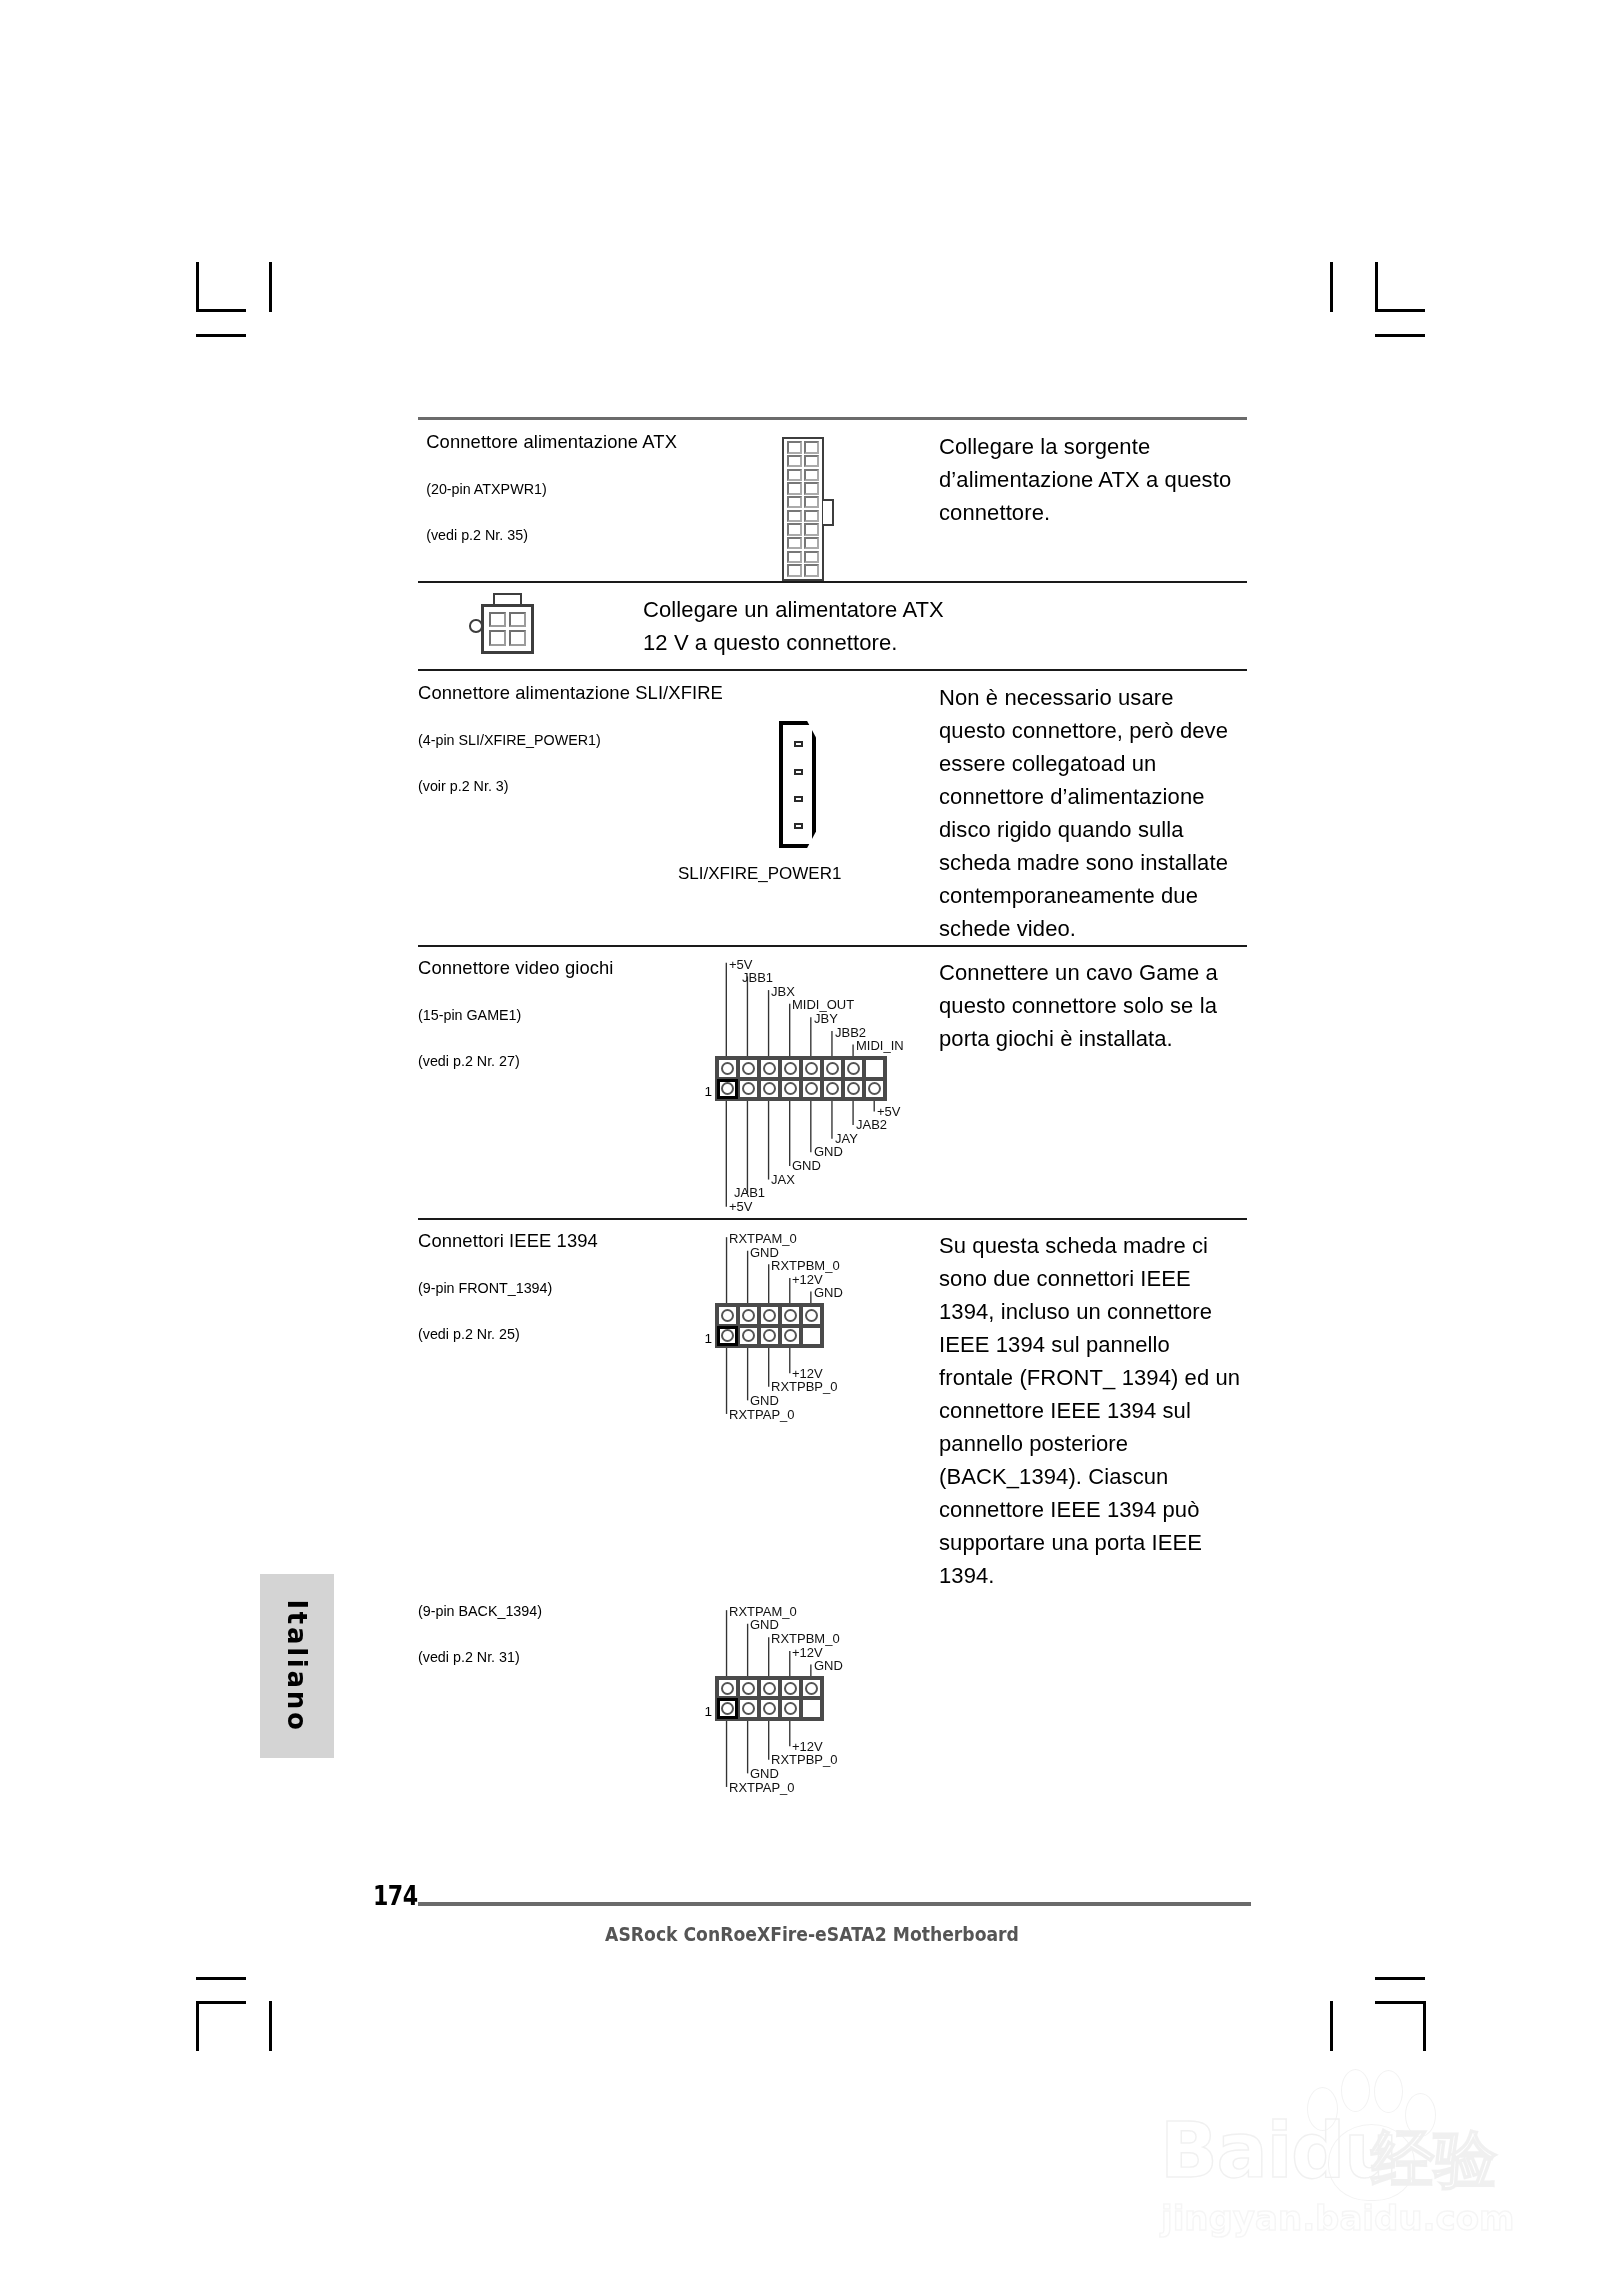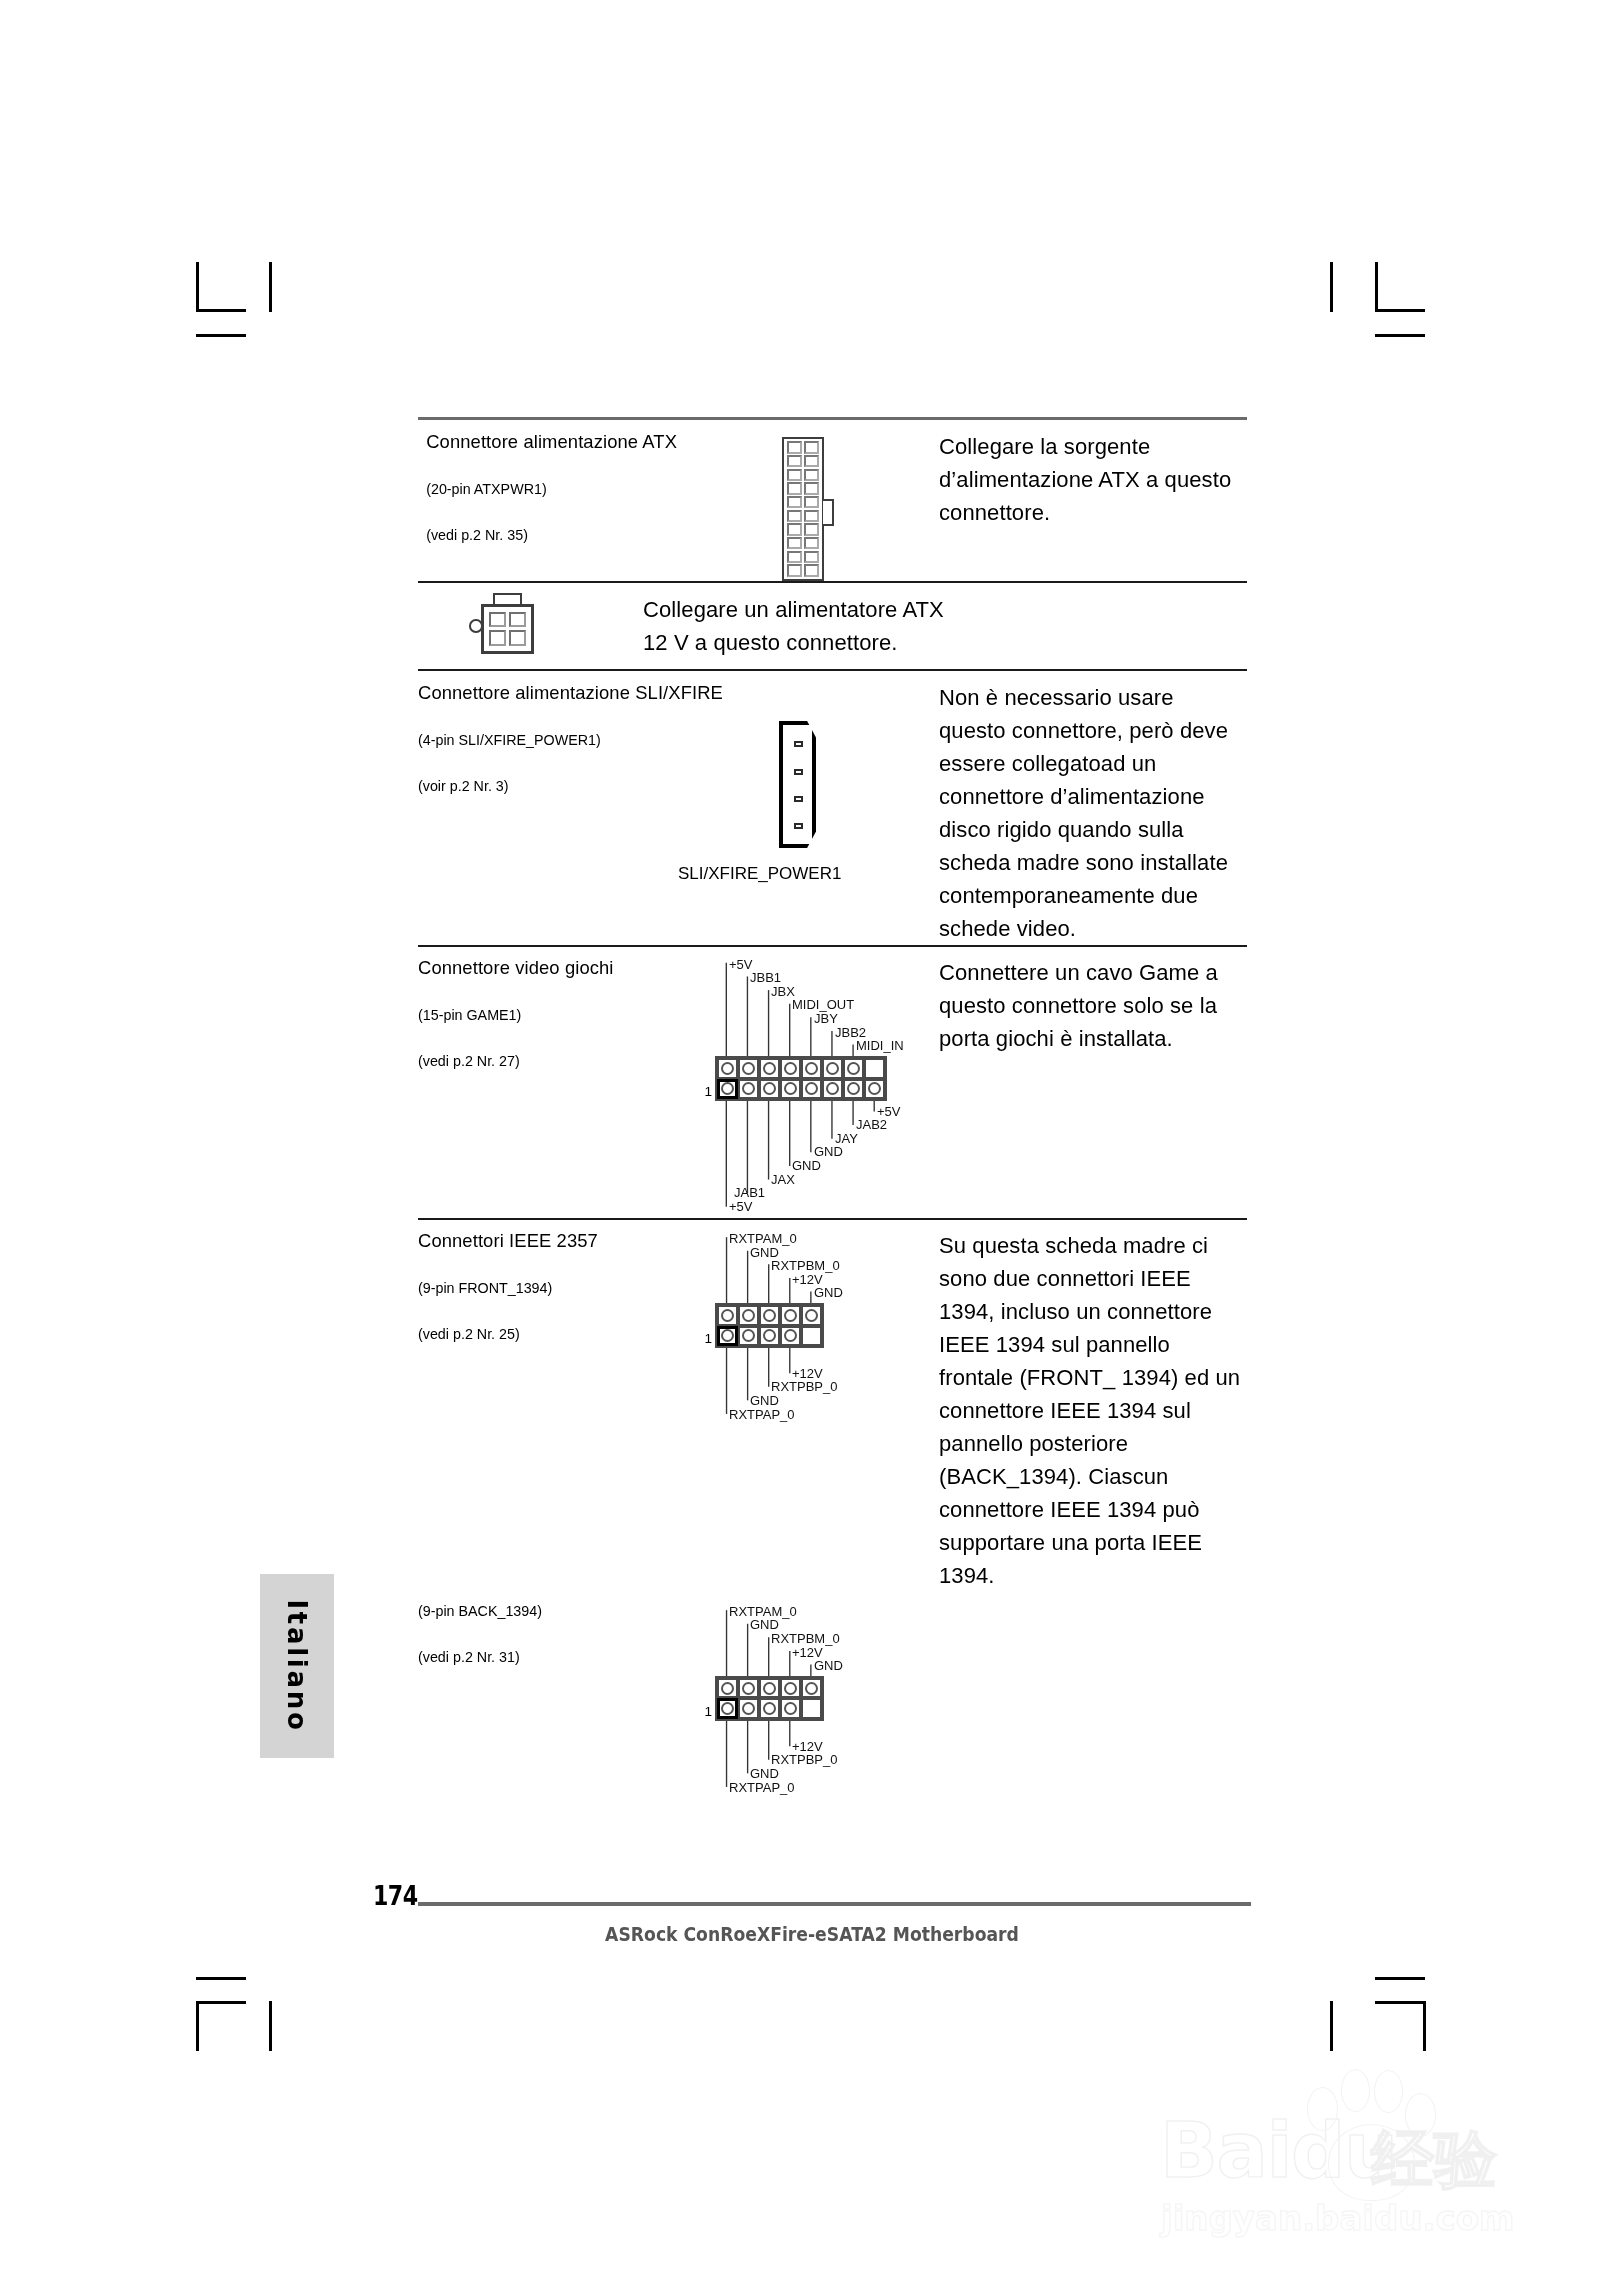--- a/index.html
+++ b/index.html
@@ -495,21 +495,21 @@
           <line x1="49" y1="210" x2="49" y2="348" stroke="#333" stroke-width="2"></line>
           <line x1="80" y1="210" x2="80" y2="328" stroke="#333" stroke-width="2"></line>
           <line x1="111" y1="210" x2="111" y2="308" stroke="#333" stroke-width="2"></line>
           <line x1="142" y1="210" x2="142" y2="288" stroke="#333" stroke-width="2"></line>
           <line x1="173" y1="210" x2="173" y2="268" stroke="#333" stroke-width="2"></line>
           <line x1="204" y1="210" x2="204" y2="248" stroke="#333" stroke-width="2"></line>
           <line x1="235" y1="210" x2="235" y2="228" stroke="#333" stroke-width="2"></line>
         </svg>
 
         <div class="lbl" style="left:15px;  top:1.4px;">+5V</div>
-        <div class="lbl" style="left:36px;  top:15px;">JBB1</div>
+        <div class="lbl" style="left:28px;  top:15px;">JBB1</div>
         <div class="lbl" style="left:57px;  top:29px;">JBX</div>
         <div class="lbl" style="left:78px; top:42px;">MIDI_OUT</div>
         <div class="lbl" style="left:100px; top:56px;">JBY</div>
         <div class="lbl" style="left:121px; top:70px;">JBB2</div>
         <div class="lbl" style="left:142px; top:83px;">MIDI_IN</div>
 
         <div style="position:absolute; left:1.4px; top:100px;">
           <div class="pin1mark" style="left:-11px; top:29px;">1</div>
           <div class="grid">
 
@@ -576,21 +576,21 @@
 
     <div class="col-right">
       <div class="desc">Connettere un cavo Game a questo connettore solo se la porta giochi è installata.</div>
     </div>
   </div>
 
   <div class="rule-sec"></div>
 
   <div class="row" style="min-height:204px;">
     <div class="col-left">
-      <div class="head">Connettori IEEE 2357</div>
+      <div class="head">Connettori IEEE 1394</div>
       <div class="sub">(9-pin FRONT_1394)</div>
       <div class="sub">(vedi p.2  Nr. 25)</div>
     </div>
 
     <div class="col-mid">
       <div class="hdr ieee" style="position:relative; height:204px;">
         <svg class="leaders" width="225" height="204" viewBox="0 0 330 300">
           <line x1="18" y1="12" x2="18" y2="110" stroke="#333" stroke-width="2"></line>
           <line x1="49" y1="32" x2="49" y2="110" stroke="#333" stroke-width="2"></line>
           <line x1="80" y1="52" x2="80" y2="110" stroke="#333" stroke-width="2"></line>

